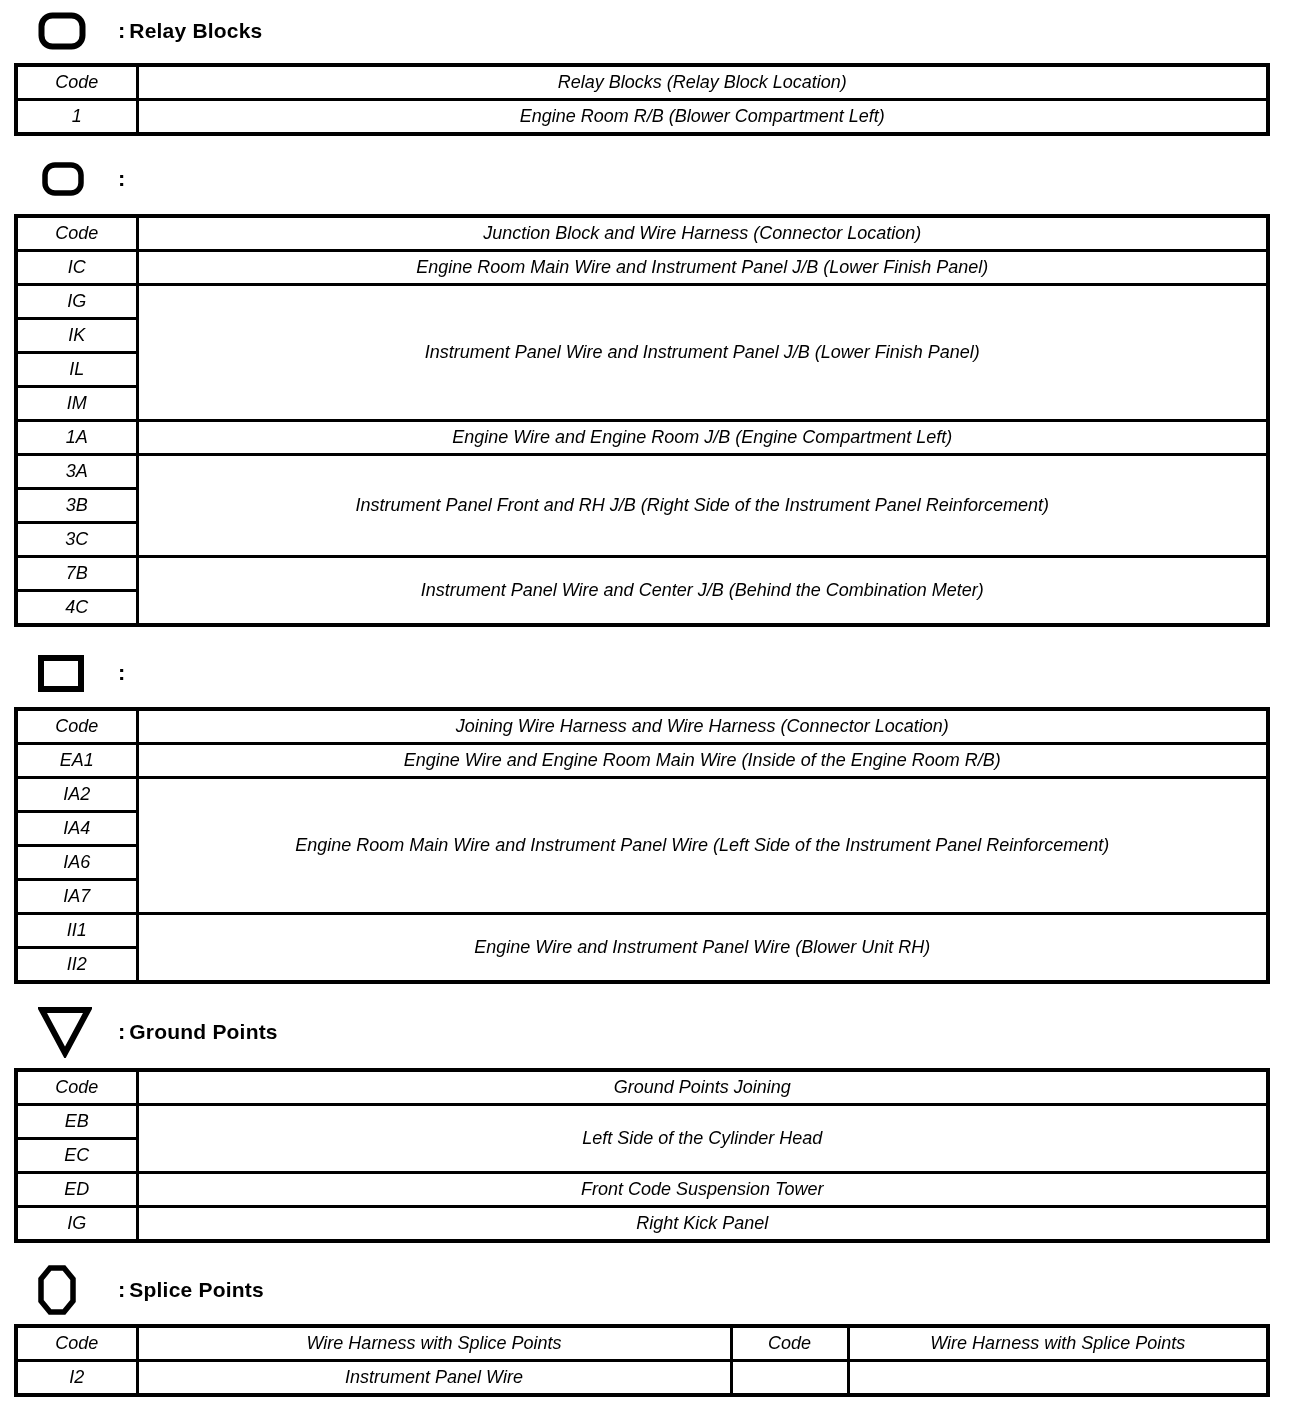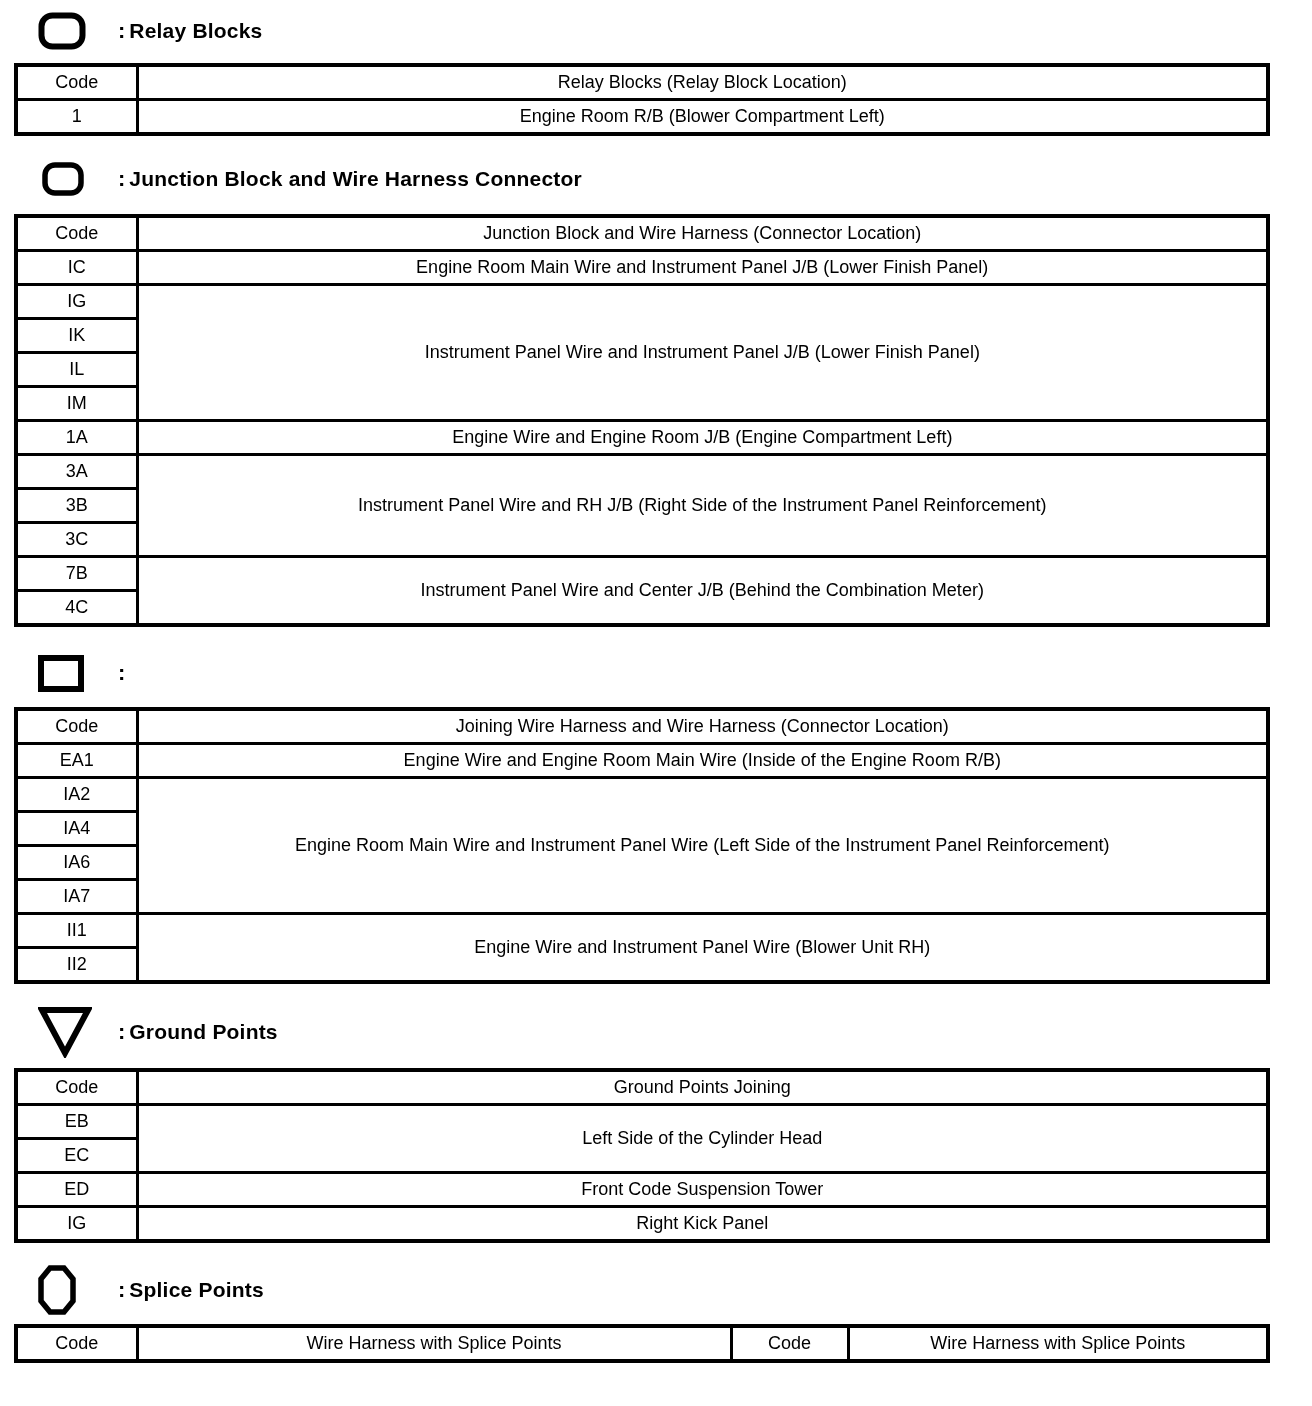--- a/index.html
+++ b/index.html
@@ -38,20 +38,21 @@
     margin-left: 4px;
     letter-spacing: 0.2px;
   }
   table.legend {
     border-collapse: collapse;
     table-layout: fixed;
     margin-left: 14px;
     width: 1256px;
     border: 4px solid #000;
     font-size: 18px;
+    font-style: italic;
   }
   table.legend td {
     border: 3px solid #000;
     height: 31px;
     padding: 0;
     overflow: hidden;
     white-space: nowrap;
   }
   td.code { text-align: center; }
   td.desc { text-align: center; padding-left: 9px; }
@@ -102,21 +103,20 @@
   </div>
 
   <div id="sec-junction">
     <div class="section-heading">
       <span class="icon-wrap">
         <svg width="42" height="34" viewBox="0 0 42 34" style="margin-left:4px">
           <rect x="3" y="3" width="36" height="28" rx="10" ry="10" fill="none" stroke="#000" stroke-width="5.5"></rect>
         </svg>
       </span>
       <span class="colon">:</span>
-      <span class="heading-text">Junction Block and Wire Harness Connector</span>
     </div>
     <table class="legend">
       <colgroup>
           <col style="width:121px">
           <col>
         </colgroup>
       <tbody>
           <tr>
         <td class="code">Code</td>
         <td class="desc">Junction Block and Wire Harness (Connector Location)</td>
@@ -137,21 +137,21 @@
       </tr>
       <tr>
         <td class="code">IM</td>
       </tr>
       <tr>
         <td class="code">1A</td>
         <td class="desc">Engine Wire and Engine Room J/B (Engine Compartment Left)</td>
       </tr>
       <tr>
         <td class="code">3A</td>
-        <td class="desc" rowspan="3">Instrument Panel Wire and RH J/B (Right Side of the Instrument Panel Reinforcement)</td>
+        <td class="desc" rowspan="3">Instrument Panel Front and RH J/B (Right Side of the Instrument Panel Reinforcement)</td>
       </tr>
       <tr>
         <td class="code">3B</td>
       </tr>
       <tr>
         <td class="code">3C</td>
       </tr>
       <tr>
         <td class="code">7B</td>
         <td class="desc" rowspan="2">Instrument Panel Wire and Center J/B (Behind the Combination Meter)</td>
@@ -266,17 +266,23 @@
           <col style="width:117px">
           <col>
       </colgroup>
       <tbody>
           <tr>
         <td class="code">Code</td>
         <td class="desc">Wire Harness with Splice Points</td>
         <td class="code">Code</td>
         <td class="desc">Wire Harness with Splice Points</td>
       </tr>
+      <tr>
+        <td class="code">I2</td>
+        <td class="desc">Instrument Panel Wire</td>
+        <td class="code"></td>
+        <td class="desc"></td>
+      </tr>
     </tbody>
       </table>
   </div>
 
 </div>
 
 </body></html>

